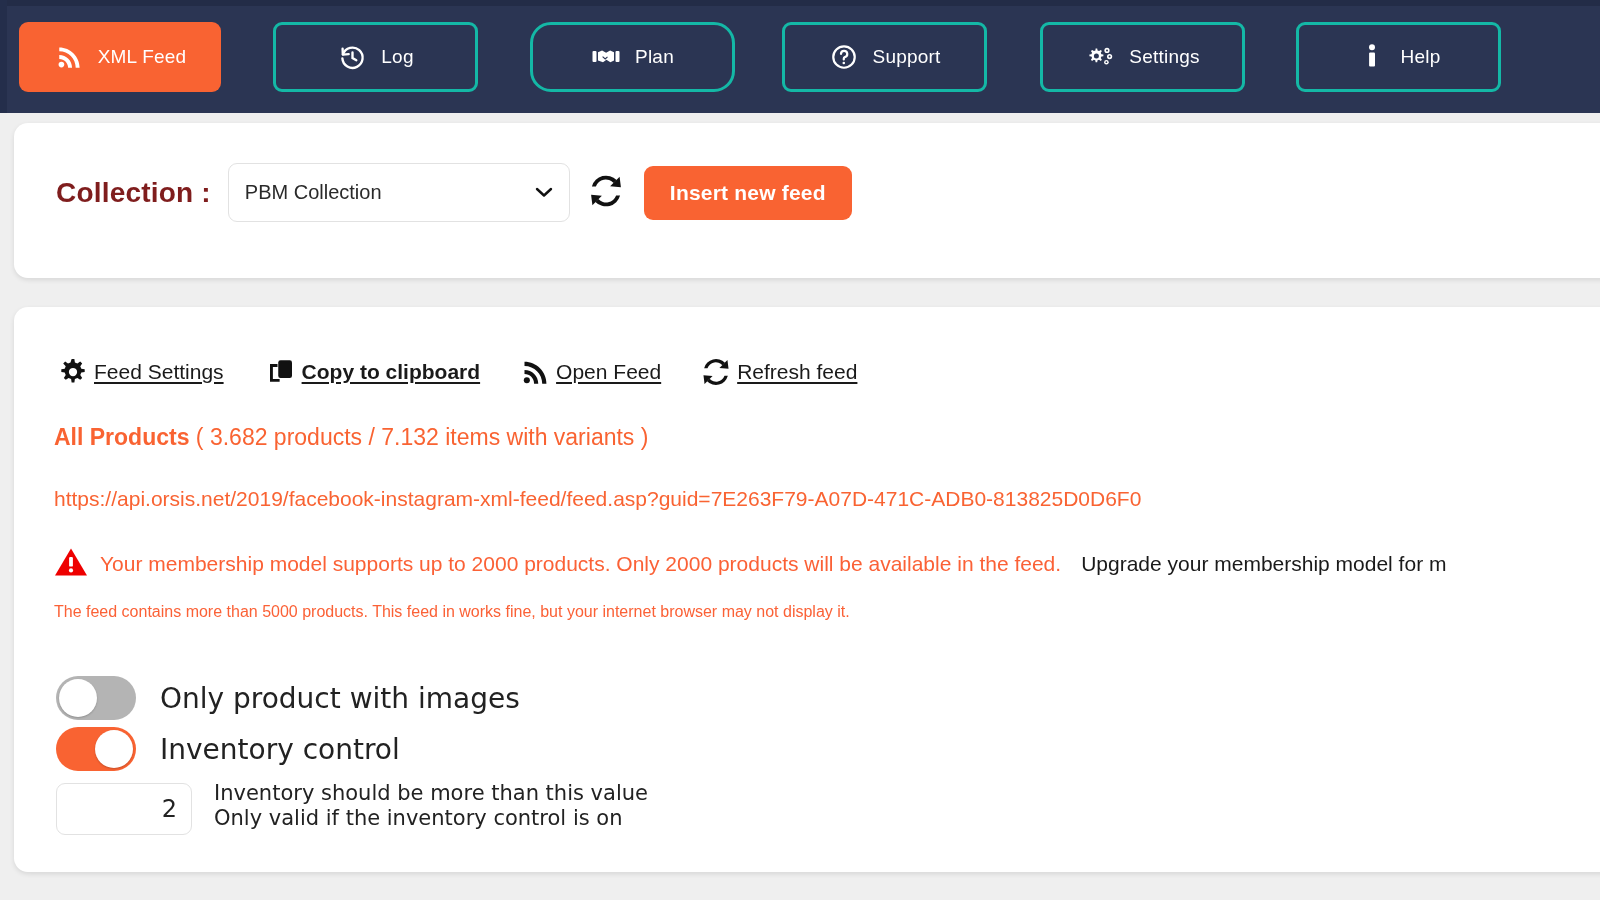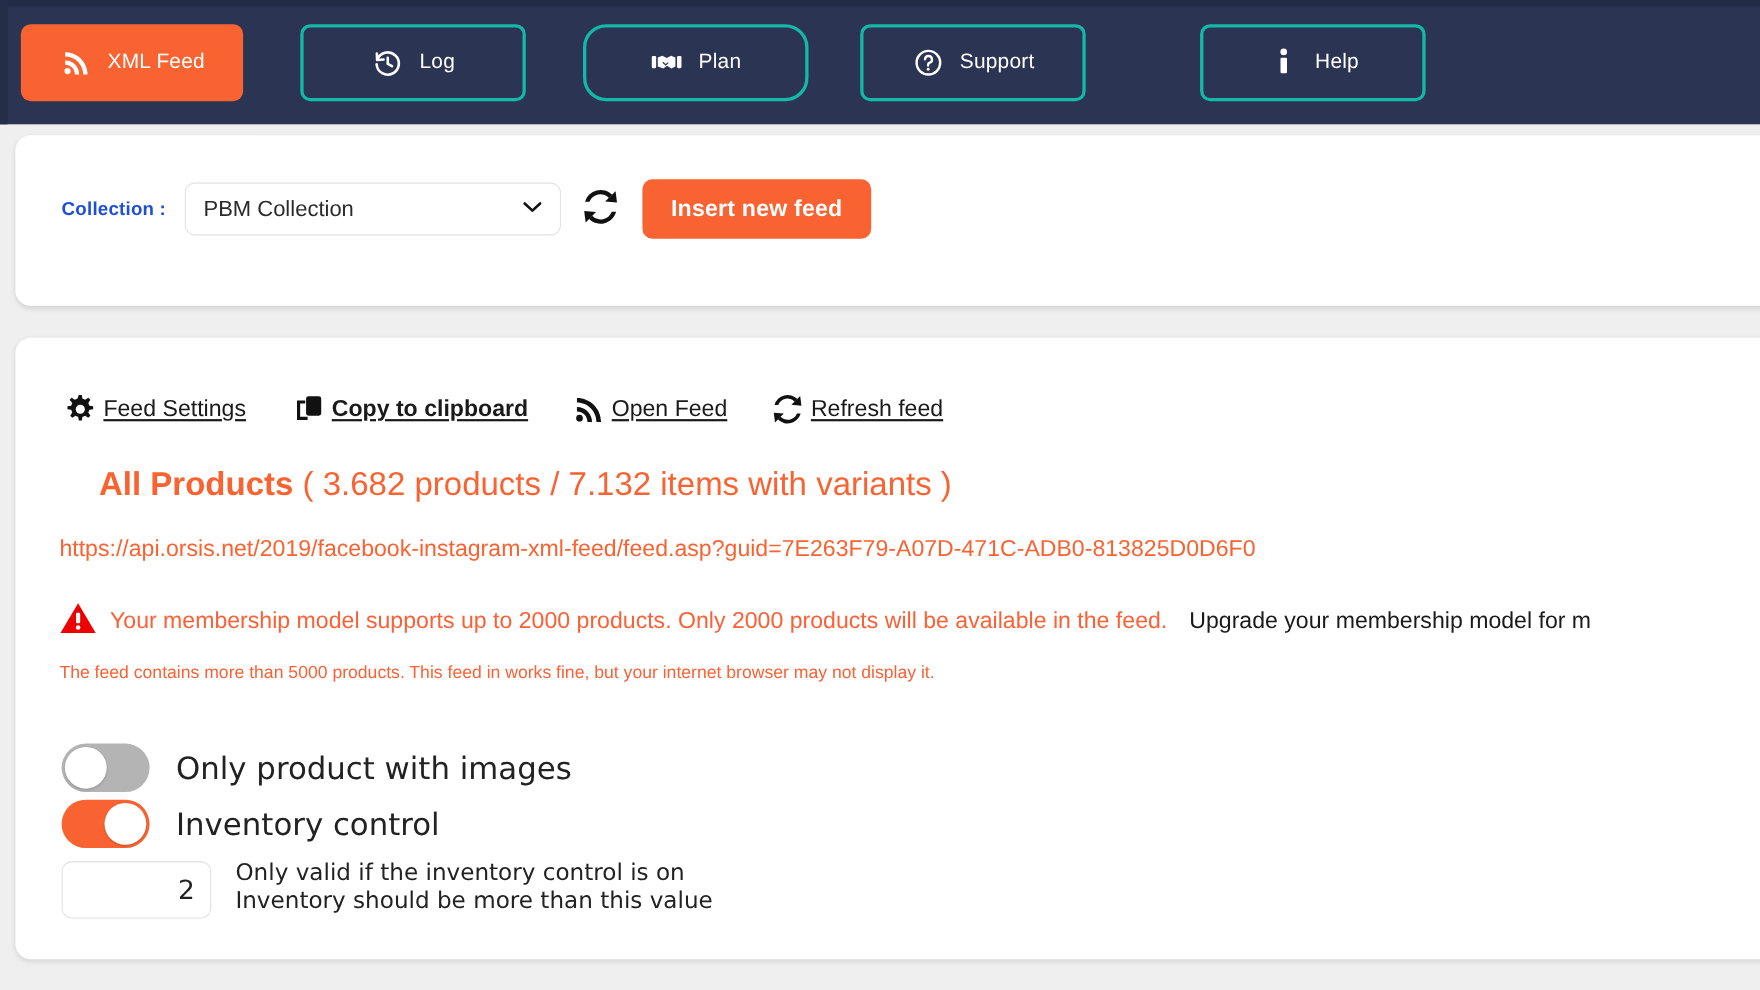--- a/index.html
+++ b/index.html
@@ -91,30 +91,30 @@
   .card-feed       { top: 307px; height: 565px; }
 
   
   .collection-row {
     position: absolute;
     top: 40px; left: 42px;
     display: flex;
     align-items: center;
   }
   .collection-label {
-    color: #1d4ed8;
-    font-size: 17px;
+    color: #7f1d1d;
+    font-size: 28px;
     font-weight: bold;
     letter-spacing: .2px;
     margin-right: 17px;
     white-space: nowrap;
   }
   .collection-select {
     position: relative;
-    width: 342px; height: 48px;
+    width: 342px; height: 59px;
     border: 1px solid #e2e2e2;
     border-radius: 9px;
     background: #ffffff;
     display: flex;
     align-items: center;
     cursor: pointer;
   }
   .collection-select .sel-value {
     padding-left: 16px;
     font-size: 20px;
@@ -177,24 +177,23 @@
     width: 34px; height: 34px;
     flex: none;
   }
   .a-gap-1 { width: 40px; }
   .a-gap-2 { width: 38px; }
   .a-gap-3 { width: 38px; }
 
   .products-line {
     position: absolute;
     top: 424px; left: 54px;
-    font-size: 30px;
+    font-size: 23px;
     color: #f96332;
     white-space: nowrap;
-    margin-left: 36px;
   }
   .products-line .pl-bold { font-weight: bold; }
 
   .feed-url {
     position: absolute;
     top: 487px; left: 54px;
     font-size: 21px;
     color: #f96332;
     white-space: nowrap;
     cursor: pointer;
@@ -343,20 +342,39 @@
           <circle cx="12" cy="12" r="9.2"></circle>
           <path d="M9.4 9.3a2.7 2.7 0 1 1 3.3 2.8c-.6.2-.9.8-.9 1.5v.5" stroke-linecap="round"></path>
           <circle cx="11.8" cy="17.1" r="1.1" fill="#ffffff" stroke="none"></circle>
         </svg>
       </span>
       <span class="nav-label">Support</span>
     </div>
 
     <div class="nav-gap-4"></div>
 
+    <div class="nav-btn ghost nb-settings">
+      <span class="nav-icon">
+        <svg width="29" height="26" viewBox="0 0 29 26" fill="#ffffff">
+          <g>
+            <path d="M9.6 4.4l1.6.0.35 2.0 1.5.63 1.7-1.15 1.15 1.15-1.15 1.7.63 1.5 2.0.35v1.6l-2.0.35-.63 1.5 1.15 1.7-1.15 1.15-1.7-1.15-1.5.63-.35 2.0h-1.6l-.35-2.0-1.5-.63-1.7 1.15-1.15-1.15 1.15-1.7-.63-1.5-2.0-.35v-1.6l2.0-.35.63-1.5-1.15-1.7L6.25 5.88l1.7 1.15 1.5-.63z"></path>
+            <circle cx="10.4" cy="12.0" r="2.5" fill="#2b3553"></circle>
+          </g>
+          <g>
+            <circle cx="21.0" cy="6.4" r="2.6"></circle>
+            <circle cx="21.0" cy="6.4" r="1.0" fill="#2b3553"></circle>
+            <circle cx="23.6" cy="12.6" r="2.6"></circle>
+            <circle cx="23.6" cy="12.6" r="1.0" fill="#2b3553"></circle>
+            <circle cx="20.4" cy="18.2" r="2.3"></circle>
+            <circle cx="20.4" cy="18.2" r="0.9" fill="#2b3553"></circle>
+          </g>
+        </svg>
+      </span>
+      <span class="nav-label">Settings</span>
+    </div>
 
     <div class="nav-gap-5"></div>
 
     <div class="nav-btn ghost nb-help">
       <span class="nav-icon">
         <svg width="12" height="28" viewBox="0 0 12 28" fill="#ffffff">
           <circle cx="6" cy="4.2" r="3.0"></circle>
           <rect x="3.1" y="9.4" width="5.9" height="14.2" rx="1.1"></rect>
         </svg>
       </span>
@@ -482,16 +500,16 @@
 <div class="opt-row opt-inventory">
   <div class="toggle on">
     <div class="knob"></div>
   </div>
   <span class="opt-label">Inventory control</span>
 </div>
 
 <div class="opt-row opt-value">
   <input class="num-input" type="text" value="2" style="">
   <span class="opt-label">
+    <span class="opt-label-l2">Inventory should be more than this value</span>
     <span class="opt-label-l2">Only valid if the inventory control is on</span>
-    <span class="opt-label-l2">Inventory should be more than this value</span>
   </span>
 </div>
 
 </body></html>

